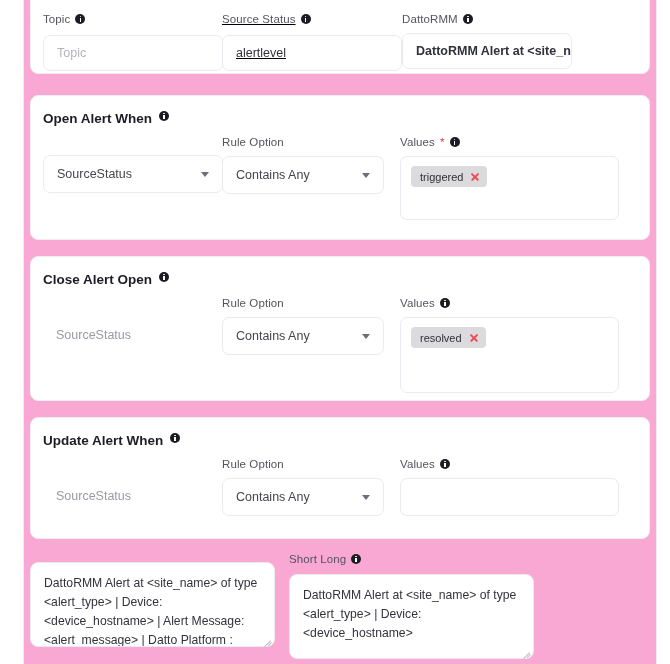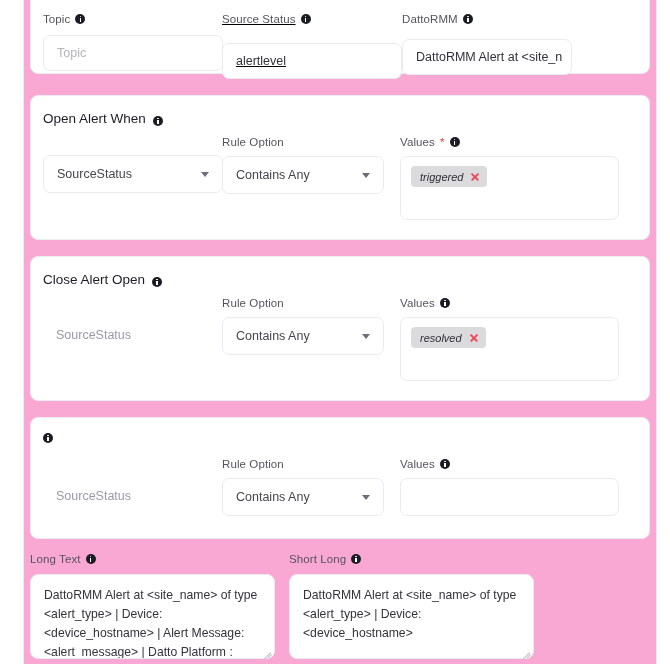--- a/index.html
+++ b/index.html
@@ -59,24 +59,24 @@
     letter-spacing: .1px;
     white-space: nowrap;
     display: flex;
     align-items: center;
     gap: 5px;
   }
   .req { color: #e4393c; font-size: 11.5px; }
 
   .section-title {
     font-size: 13.5px;
-    font-weight: normal;
+    font-weight: bold;
     color: #1d1d27;
     display: flex;
-    align-items: flex-end;
+    align-items: flex-start;
     gap: 7px;
     white-space: nowrap;
   }
 
   
   .info-icon {
     display: inline-block;
     width: 10px;
     height: 10px;
     border-radius: 50%;
@@ -164,21 +164,20 @@
   .chip {
     background: #dbdbdd;
     border-radius: 4px;
     height: 21px;
     display: inline-flex;
     align-items: center;
     gap: 7px;
     padding: 0 7px 0 9px;
     font-size: 11px;
     color: #2f2f38;
-    font-style: italic;
   }
   .chip-x {
     width: 10px;
     height: 10px;
     position: relative;
     flex: 0 0 auto;
     cursor: pointer;
   }
   .chip-x::before, .chip-x::after {
     content: "";
@@ -243,29 +242,29 @@
         <span class="info-icon"></span>
       </div>
       <div class="input placeholder" style="margin-top:10px;">Topic</div>
     </div>
 
     <div class="col" style="left:191px; top:28px; width:180px;text-decoration:underline;">
       <div class="field-label">
         <span>Source Status</span>
         <span class="info-icon"></span>
       </div>
-      <div class="input" style="margin-top:18px;">alertlevel</div>
+      <div class="input" style="margin-top:10px;">alertlevel</div>
     </div>
 
     <div class="col" style="left:371px; top:28px; width:170px;">
       <div class="field-label">
         <span>DattoRMM</span>
         <span class="info-icon"></span>
       </div>
-      <div class="input" style="margin-top:14px;">DattoRMM Alert at &lt;site_n</div>
+      <div class="input" style="margin-top:8px;font-weight:bold;">DattoRMM Alert at &lt;site_n</div>
     </div>
 
   </div>
 
   <div class="card card-open">
 
     <div class="section-title" style="position:absolute; left:12px; top:15px;">
       <span>Open Alert When</span>
       <span class="info-icon"></span>
     </div>
@@ -322,33 +321,34 @@
         <span>Contains Any</span>
         <span class="caret"></span>
       </div>
     </div>
 
     <div class="col" style="left:369px; top:40px; width:219px;">
       <div class="field-label">
         <span>Values</span>
         <span class="info-icon"></span>
       </div>
-      <div class="chipbox" style="margin-top:8px; height:64px;">
+      <div class="chipbox" style="margin-top:8px; height:76px;">
         <span class="chip">
           <span>resolved</span>
           <span class="chip-x"></span>
         </span>
       </div>
     </div>
 
   </div>
 
   <div class="card card-update">
 
     <div class="section-title" style="position:absolute; left:12px; top:15px;">
+      <span>Update Alert When</span>
       <span class="info-icon"></span>
     </div>
 
     <div class="col" style="left:12px; top:59px; width:180px;">
       <div class="static-text">SourceStatus</div>
     </div>
 
     <div class="col" style="left:191px; top:40px; width:162px;">
       <div class="field-label">
         <span>Rule Option</span>
@@ -363,24 +363,20 @@
       <div class="field-label">
         <span>Values</span>
         <span class="info-icon"></span>
       </div>
       <div class="chipbox" style="margin-top:8px; height:38px;"></div>
     </div>
 
   </div>
 
   <div class="ta-wrap" style="left:6px; top:553px; width:245px;">
-    <div class="field-label">
-      <span>Long Text</span>
-      <span class="info-icon"></span>
-    </div>
     <div class="textarea" style="margin-top:9px; height:85px;">DattoRMM Alert at &lt;site_name&gt; of type &lt;alert_type&gt; | Device: &lt;device_hostname&gt; | Alert Message: &lt;alert_message&gt; | Datto Platform : &lt;datto_platform&gt;</div>
     <div class="grip" style="position:absolute; right:4px; bottom:4px;"></div>
   </div>
 
   <div class="ta-wrap" style="left:265px; top:553px; width:245px;">
     <div class="field-label">
       <span>Short Long</span>
       <span class="info-icon"></span>
     </div>
     <div class="textarea" style="margin-top:9px; height:85px;">DattoRMM Alert at &lt;site_name&gt; of type &lt;alert_type&gt; | Device: &lt;device_hostname&gt;</div>

